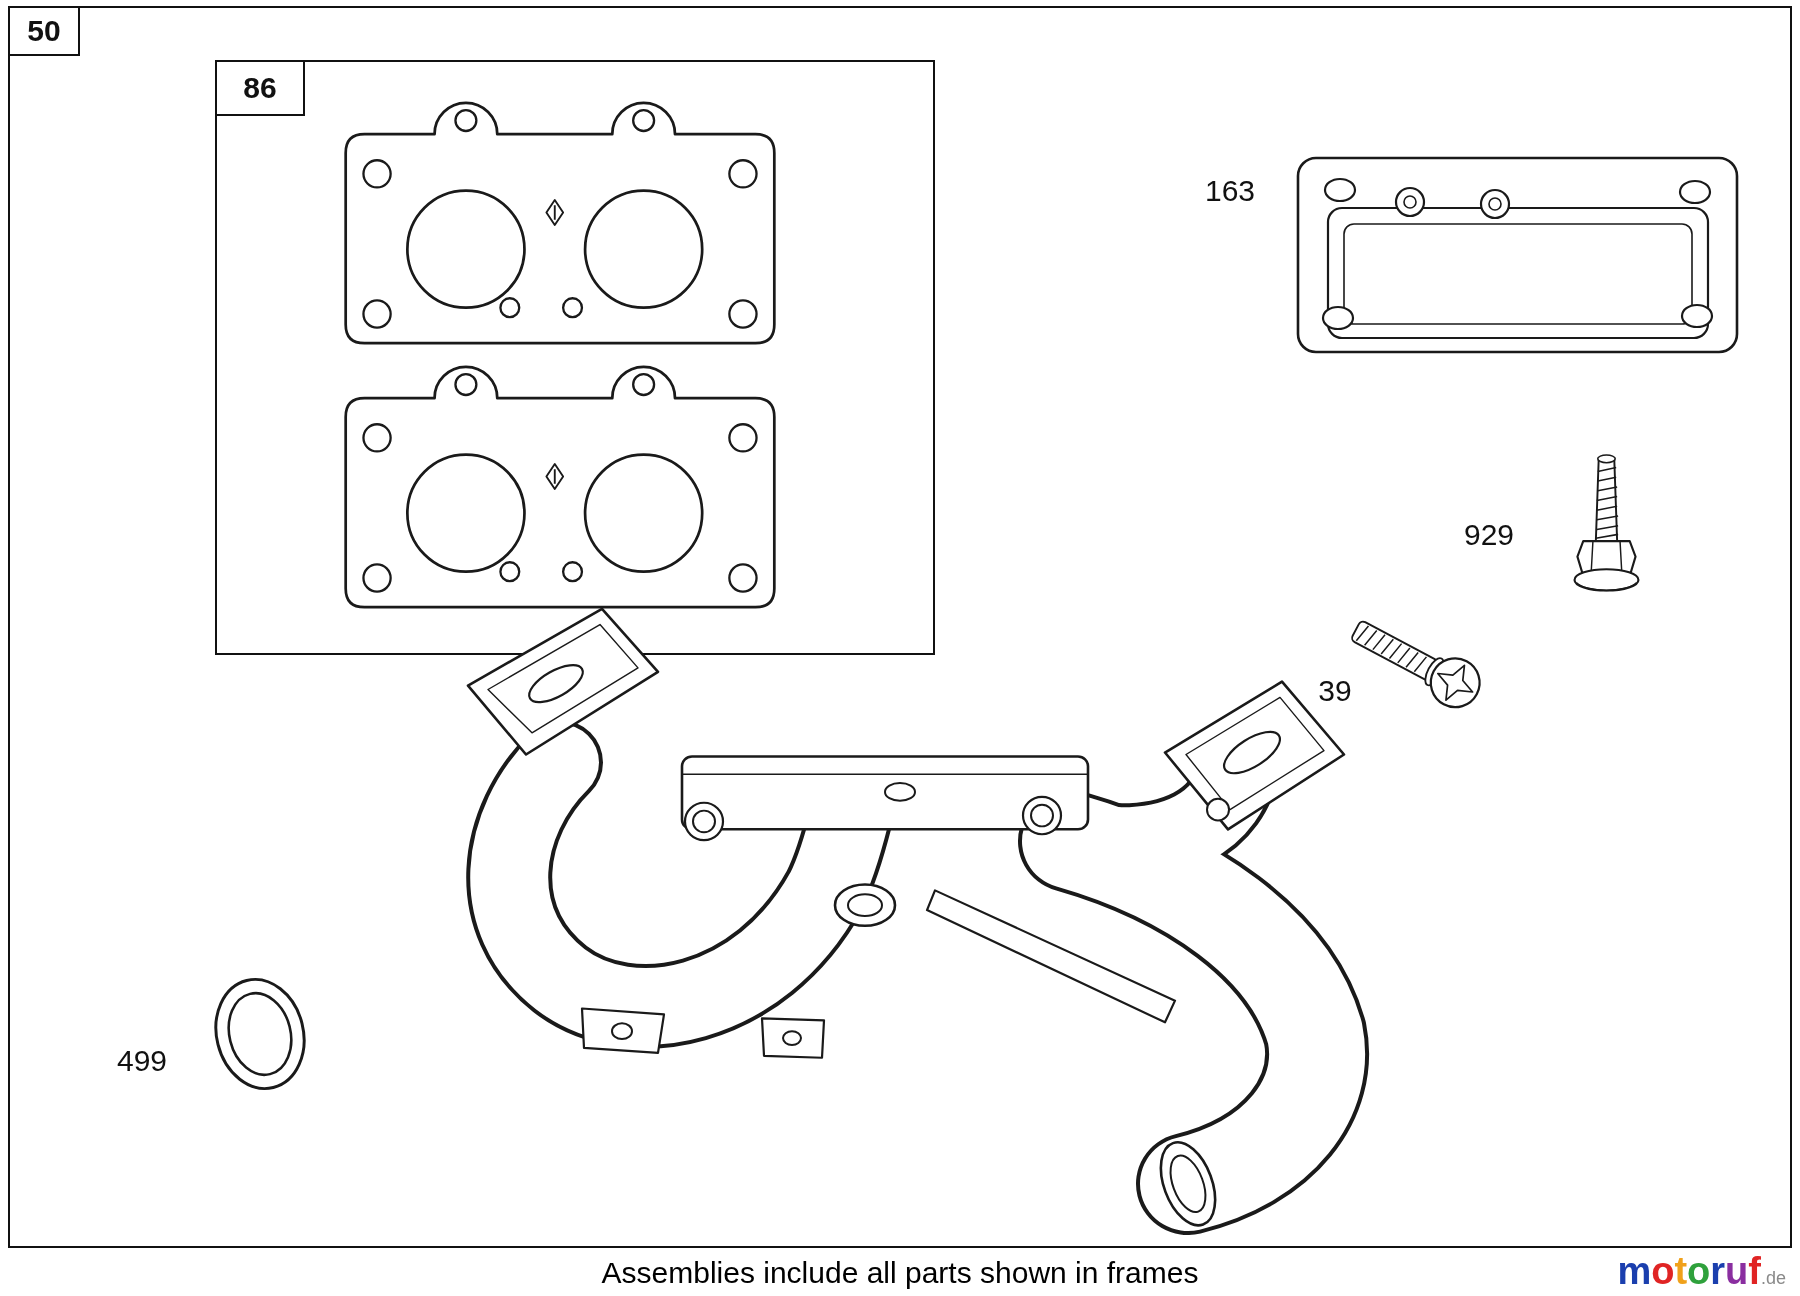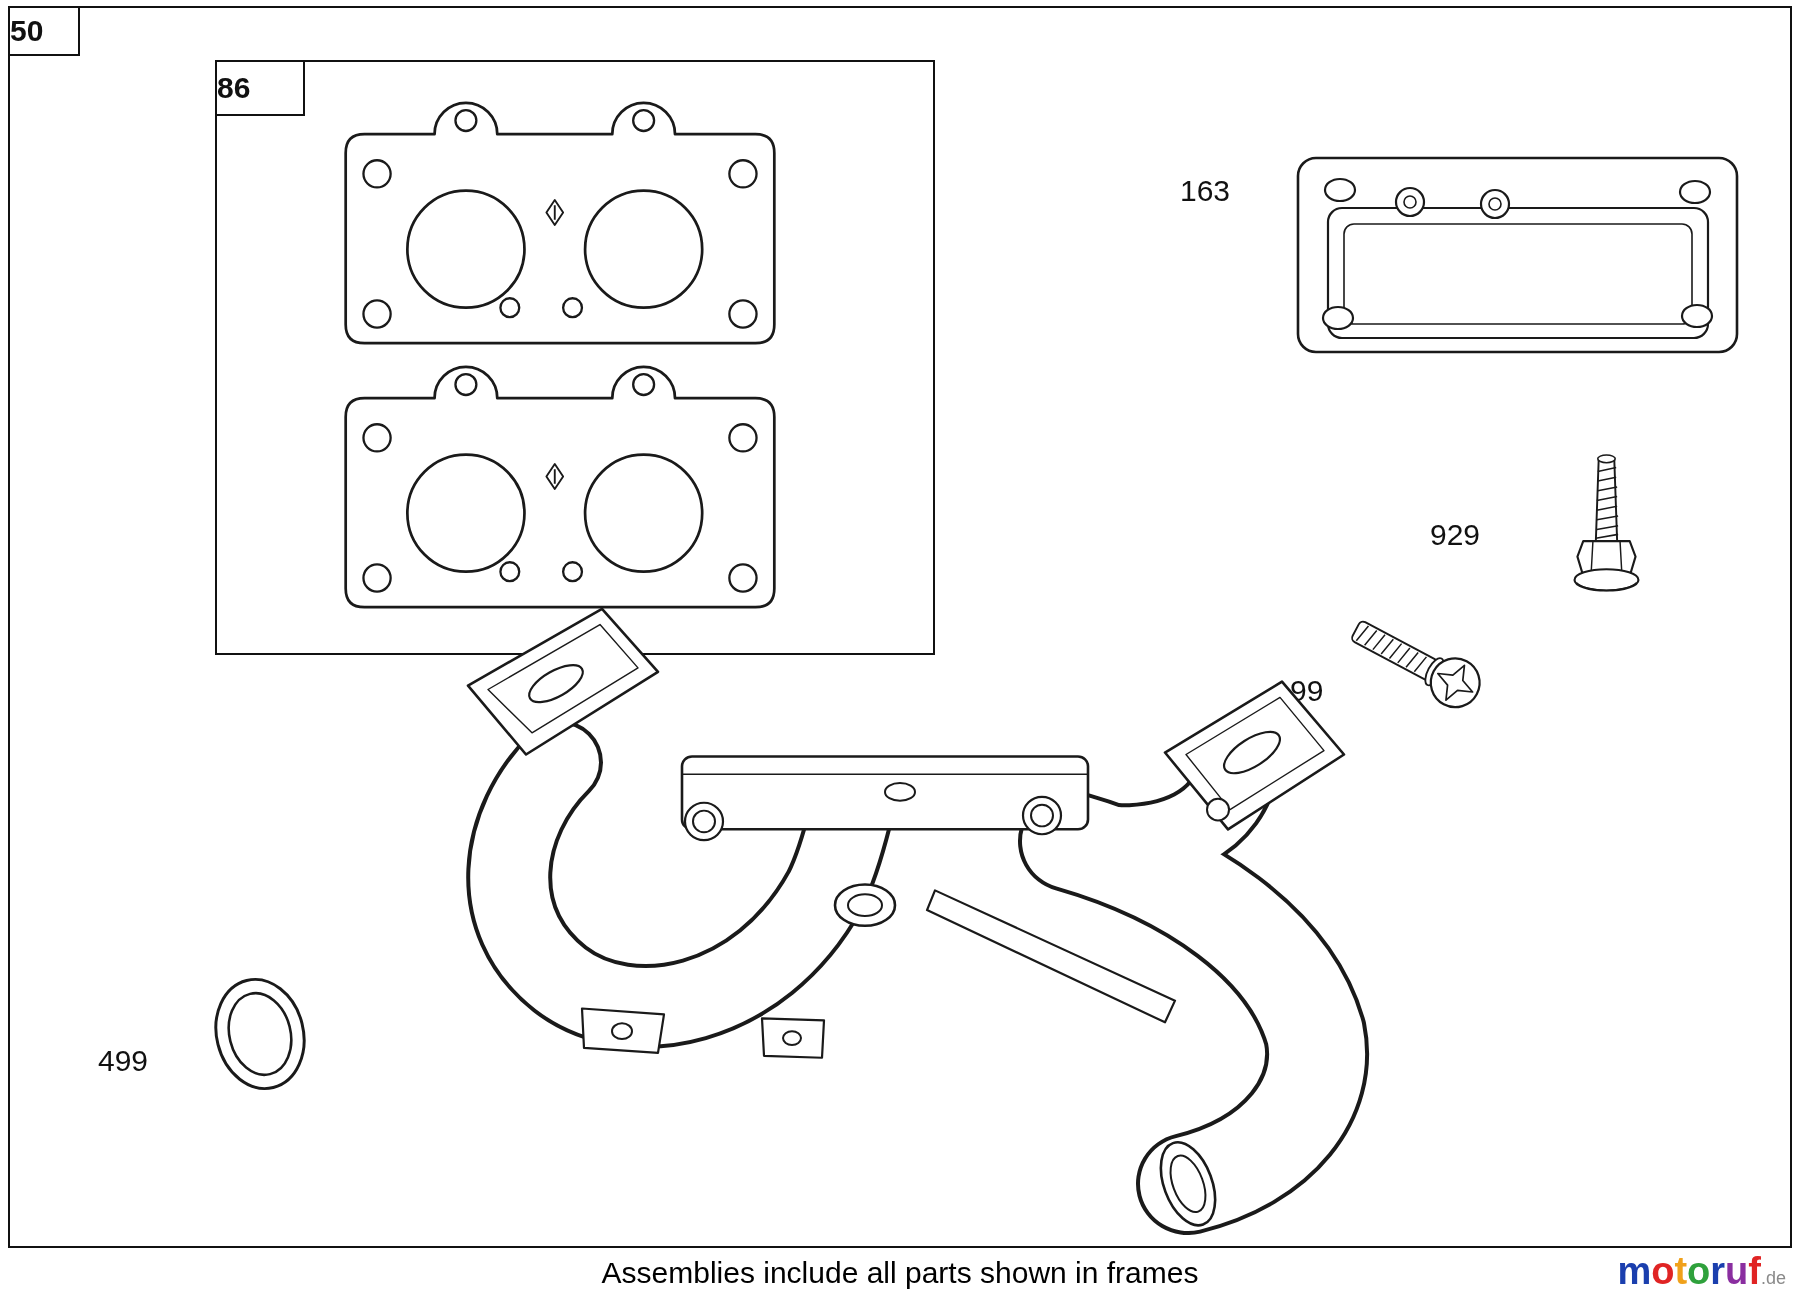--- a/index.html
+++ b/index.html
@@ -6,28 +6,28 @@
   .page{
     position:relative;width:1800px;height:1296px;background:#ffffff;
     font-family:"Liberation Sans", sans-serif;color:#111;overflow:hidden;
   }
   .outer-border{
     position:absolute;left:8px;top:6px;width:1784px;height:1242px;
     border:2px solid #111;box-sizing:border-box;
   }
   .corner-label{
     position:absolute;background:#fff;border:2px solid #111;box-sizing:border-box;
-    display:flex;align-items:center;
+    display:flex;align-items:center;justify-content:center;
     font-size:30px;font-weight:600;
   }
   .frame{
     position:absolute;border:2px solid #111;box-sizing:border-box;background:transparent;
   }
   .part-label{
-    position:absolute;font-size:30px;font-weight:400;text-align:left;line-height:1;
+    position:absolute;font-size:30px;font-weight:400;text-align:center;line-height:1;
   }
   .drawing{position:absolute;}
   .caption{
     position:absolute;left:0;top:1256px;width:1800px;text-align:center;
     font-size:30px;color:#000000;
   }
   .logo{
     position:absolute;right:14px;top:1250px;font-size:38px;font-weight:700;
     letter-spacing:0px;white-space:nowrap;margin-left:48px;
   }
@@ -94,21 +94,21 @@
   <svg class="drawing" style="left:1560px;top:448px;" width="92" height="165" viewBox="0 0 95 170">
     <path d="M40,10 L56,10 L59,96 L37,96 Z" fill="#ffffff" stroke="#1a1a1a" stroke-width="2"></path>
     <ellipse cx="48" cy="11" rx="9" ry="4" fill="#ffffff" stroke="#1a1a1a" stroke-width="1.6"></ellipse>
     <path d="M39,24 L58,20 M39,34 L58,30 M39,44 L59,40 M38,54 L59,50 M38,64 L59,60 M38,74 L60,70 M38,84 L60,80 M37,93 L60,89" fill="none" stroke="#1a1a1a" stroke-width="1.6"></path>
     <path d="M24,96 L72,96 L78,112 L72,132 L24,132 L18,112 Z" fill="#ffffff" stroke="#1a1a1a" stroke-width="2.2" stroke-linejoin="round"></path>
     <path d="M34,96 L32,132 M62,96 L64,132" fill="none" stroke="#1a1a1a" stroke-width="1.5"></path>
     <ellipse cx="48" cy="136" rx="33" ry="11" fill="#ffffff" stroke="#1a1a1a" stroke-width="2.2"></ellipse>
     <path d="M17,139 A33,12 0 0 0 79,139" fill="none" stroke="#1a1a1a" stroke-width="1.6"></path>
   </svg>
 
-  <div class="part-label" style="left:1290px;top:676px;width:90px;">99</div>
+  <div class="part-label" style="left:1290px;top:676px;width:90px;">39</div>
   <svg class="drawing" style="left:1340px;top:602px;" width="160" height="122" viewBox="0 0 170 130">
     <g transform="rotate(28 85 65)">
       <rect x="8" y="54" width="94" height="24" rx="5" fill="#ffffff" stroke="#1a1a1a" stroke-width="2"></rect>
       <path d="M18,56 L14,76 M28,56 L24,76 M38,56 L34,76 M48,56 L44,76 M58,56 L54,76 M68,56 L64,76 M78,56 L74,76 M88,56 L84,76" fill="none" stroke="#1a1a1a" stroke-width="1.6"></path>
       <ellipse cx="103" cy="66" rx="7" ry="16" fill="#ffffff" stroke="#1a1a1a" stroke-width="2"></ellipse>
       <circle cx="128" cy="66" r="26" fill="#ffffff" stroke="#1a1a1a" stroke-width="2.4"></circle>
       <path d="M128,45 L134,60 L149,66 L134,72 L128,87 L122,72 L107,66 L122,60 Z" fill="#ffffff" stroke="#1a1a1a" stroke-width="1.8" stroke-linejoin="round"></path>
     </g>
   </svg>
 

